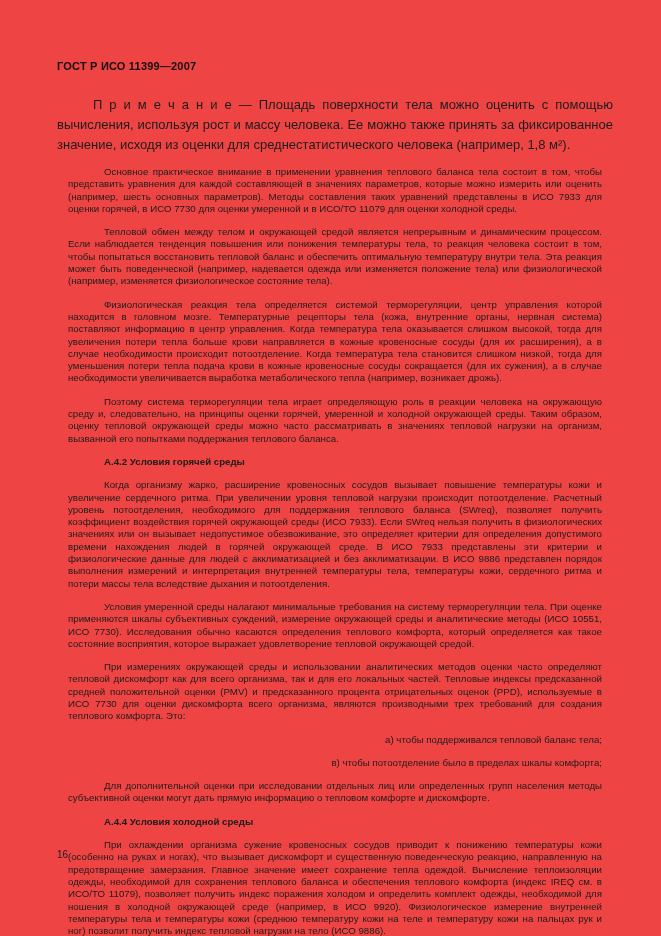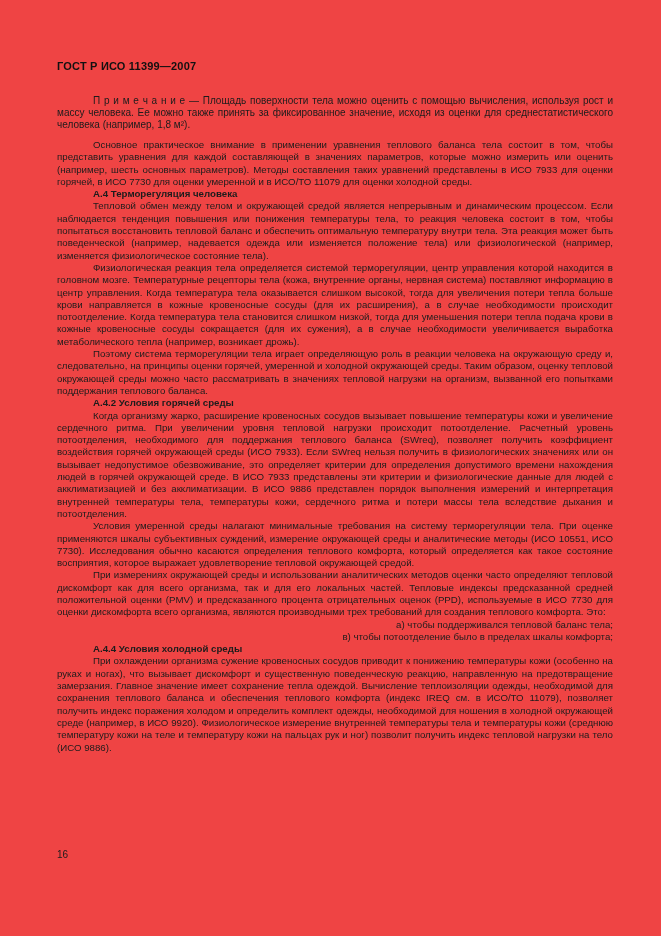--- a/index.html
+++ b/index.html
@@ -16,23 +16,23 @@
     position:absolute;left:57px;top:60px;
     font-size:11px;font-weight:bold;letter-spacing:0.2px;
     color:#111;
   }
   .content{
     position:absolute;left:57px;top:95px;width:556px;
     font-size:9.7px;line-height:12.3px;
     text-align:justify;
     color:#1c1c1c;
   }
-  .content p{margin:0;padding:0;}
+  .content p{margin:11px;padding:0;}
   .note{
-    font-size:10px;line-height:12.0px;
+    font-size:13px;line-height:20px;
     text-indent:36px;
     margin:0 0 8px 0 !important;
   }
   .para{text-indent:36px;}
   .heading{
     font-weight:bold;
     text-indent:36px;
     text-align:left;
   }
   .list-item{
@@ -47,29 +47,29 @@
 </head>
 <body>
 
 <div class="page">
 
   <div class="doc-header">ГОСТ Р ИСО 11399—2007</div>
 
   <div class="content">
     <p class="note">П р и м е ч а н и е — Площадь поверхности тела можно оценить с помощью вычисления, используя рост и массу человека. Ее можно также принять за фиксированное значение, исходя из оценки для среднестатистического человека (например, 1,8 м²).</p>
     <p class="para">Основное практическое внимание в применении уравнения теплового баланса тела состоит в том, чтобы представить уравнения для каждой составляющей в значениях параметров, которые можно измерить или оценить (например, шесть основных параметров). Методы составления таких уравнений представлены в ИСО 7933 для оценки горячей, в ИСО 7730 для оценки умеренной и в ИСО/ТО 11079 для оценки холодной среды.</p>
-    <p class="heading">А.4  Терморегуляция человека</p>
     <p class="para">Тепловой обмен между телом и окружающей средой является непрерывным и динамическим процессом. Если наблюдается тенденция повышения или понижения температуры тела, то реакция человека состоит в том, чтобы попытаться восстановить тепловой баланс и обеспечить оптимальную температуру внутри тела. Эта реакция может быть поведенческой (например, надевается одежда или изменяется положение тела) или физиологической (например, изменяется физиологическое состояние тела).</p>
     <p class="para">Физиологическая реакция тела определяется системой терморегуляции, центр управления которой находится в головном мозге. Температурные рецепторы тела (кожа, внутренние органы, нервная система) поставляют информацию в центр управления. Когда температура тела оказывается слишком высокой, тогда для увеличения потери тепла больше крови направляется в кожные кровеносные сосуды (для их расширения), а в случае необходимости происходит потоотделение. Когда температура тела становится слишком низкой, тогда для уменьшения потери тепла подача крови в кожные кровеносные сосуды сокращается (для их сужения), а в случае необходимости увеличивается выработка метаболического тепла (например, возникает дрожь).</p>
     <p class="para">Поэтому система терморегуляции тела играет определяющую роль в реакции человека на окружающую среду и, следовательно, на принципы оценки горячей, умеренной и холодной окружающей среды. Таким образом, оценку тепловой окружающей среды можно часто рассматривать в значениях тепловой нагрузки на организм, вызванной его попытками поддержания теплового баланса.</p>
     <p class="heading">А.4.2  Условия горячей среды</p>
     <p class="para">Когда организму жарко, расширение кровеносных сосудов вызывает повышение температуры кожи и увеличение сердечного ритма. При увеличении уровня тепловой нагрузки происходит потоотделение. Расчетный уровень потоотделения, необходимого для поддержания теплового баланса (SWreq), позволяет получить коэффициент воздействия горячей окружающей среды (ИСО 7933). Если SWreq нельзя получить в физиологических значениях или он вызывает недопустимое обезвоживание, это определяет критерии для определения допустимого времени нахождения людей в горячей окружающей среде. В ИСО 7933 представлены эти критерии и физиологические данные для людей с акклиматизацией и без акклиматизации. В ИСО 9886 представлен порядок выполнения измерений и интерпретация внутренней температуры тела, температуры кожи, сердечного ритма и потери массы тела вследствие дыхания и потоотделения.</p>
     <p class="para">Условия умеренной среды налагают минимальные требования на систему терморегуляции тела. При оценке применяются шкалы субъективных суждений, измерение окружающей среды и аналитические методы (ИСО 10551, ИСО 7730). Исследования обычно касаются определения теплового комфорта, который определяется как такое состояние восприятия, которое выражает удовлетворение тепловой окружающей средой.</p>
     <p class="para">При измерениях окружающей среды и использовании аналитических методов оценки часто определяют тепловой дискомфорт как для всего организма, так и для его локальных частей. Тепловые индексы предсказанной средней положительной оценки (PMV) и предсказанного процента отрицательных оценок (PPD), используемые в ИСО 7730 для оценки дискомфорта всего организма, являются производными трех требований для создания теплового комфорта. Это:</p>
     <p class="list-item">а)  чтобы поддерживался тепловой баланс тела;</p>
     <p class="list-item">в)  чтобы потоотделение было в пределах шкалы комфорта;</p>
+    <p class="para">Для дополнительной оценки при исследовании отдельных лиц или определенных групп населения методы субъективной оценки могут дать прямую информацию о тепловом комфорте и дискомфорте.</p>
     <p class="heading">А.4.4  Условия холодной среды</p>
     <p class="para">При охлаждении организма сужение кровеносных сосудов приводит к понижению температуры кожи (особенно на руках и ногах), что вызывает дискомфорт и существенную поведенческую реакцию, направленную на предотвращение замерзания. Главное значение имеет сохранение тепла одеждой. Вычисление теплоизоляции одежды, необходимой для сохранения теплового баланса и обеспечения теплового комфорта (индекс IREQ см. в ИСО/ТО 11079), позволяет получить индекс поражения холодом и определить комплект одежды, необходимой для ношения в холодной окружающей среде (например, в ИСО 9920). Физиологическое измерение внутренней температуры тела и температуры кожи (среднюю температуру кожи на теле и температуру кожи на пальцах рук и ног) позволит получить индекс тепловой нагрузки на тело (ИСО 9886).</p>
   </div>
 
   <div class="page-number">16</div>
 
 </div>
 
 </body></html>

